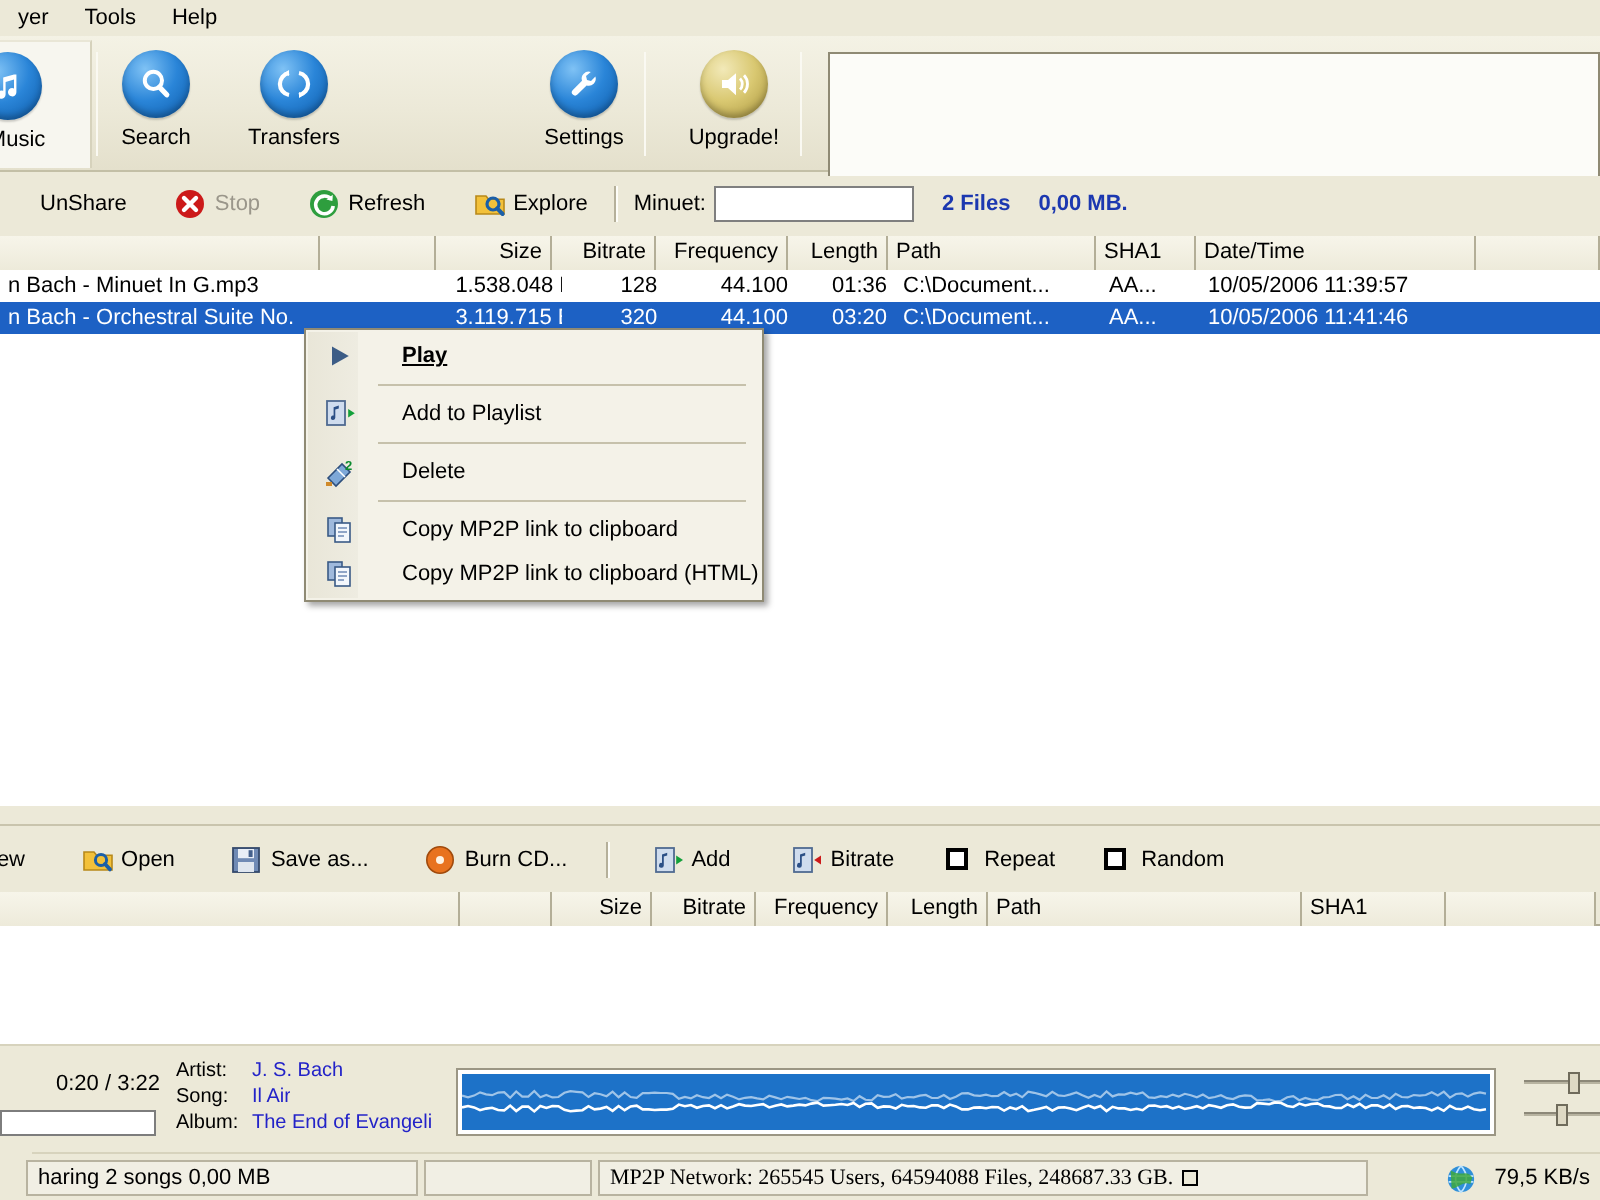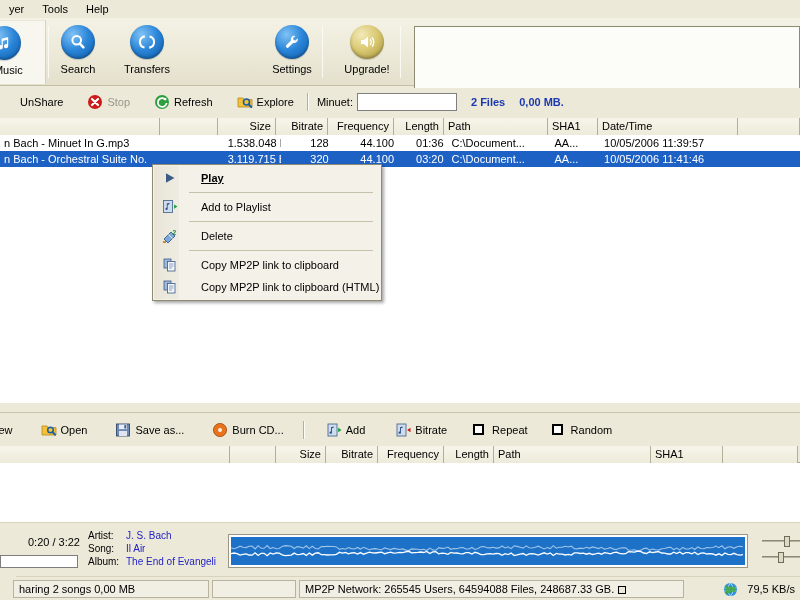--- a/index.html
+++ b/index.html
@@ -500,21 +500,21 @@
     </div>
     <div class="slider" style="top:20px;">
       <div class="trk"></div>
       <div class="knb" style="left:16px;"></div>
     </div>
   </div>
 
   <div class="statusbar">
     <div class="spane" style="width:196px;margin-left:-6px;">haring 2 songs 0,00 MB</div>
     <div class="spane" style="width:84px;"></div>
-    <div class="spane" style="width:385px;">
+    <div class="spane" style="width:385px;font-family:Liberation Serif, serif;">
       <span>MP2P Network: 265545 Users, 64594088 Files, 248687.33 GB.</span><span class="sq"></span>
     </div>
     <div class="spane" style="width:118px;border:none;background:transparent;display:flex;align-items:flex-end;gap:8px;justify-content:flex-end;padding-right:10px;">
       <span class="ico16">
         <svg width="15" height="15" viewBox="0 0 16 16">
             <circle cx="8" cy="8" r="7" fill="#2f8fd8"></circle>
             <path d="M1.4 6.5 h13.2 M1.4 9.5 h13.2" stroke="#bfe4ff" stroke-width=".9"></path>
             <path d="M8 1 a10 10 0 0 1 0 14 a10 10 0 0 1 0-14" fill="none" stroke="#bfe4ff" stroke-width=".9"></path>
             <path d="M2.5 3.5 q3 2 6.5 1.5 t5 2.2 l-1 3.5 q-3-1-5.5 .6 T3 13" fill="#3ea83e" opacity=".85"></path>
           </svg>

